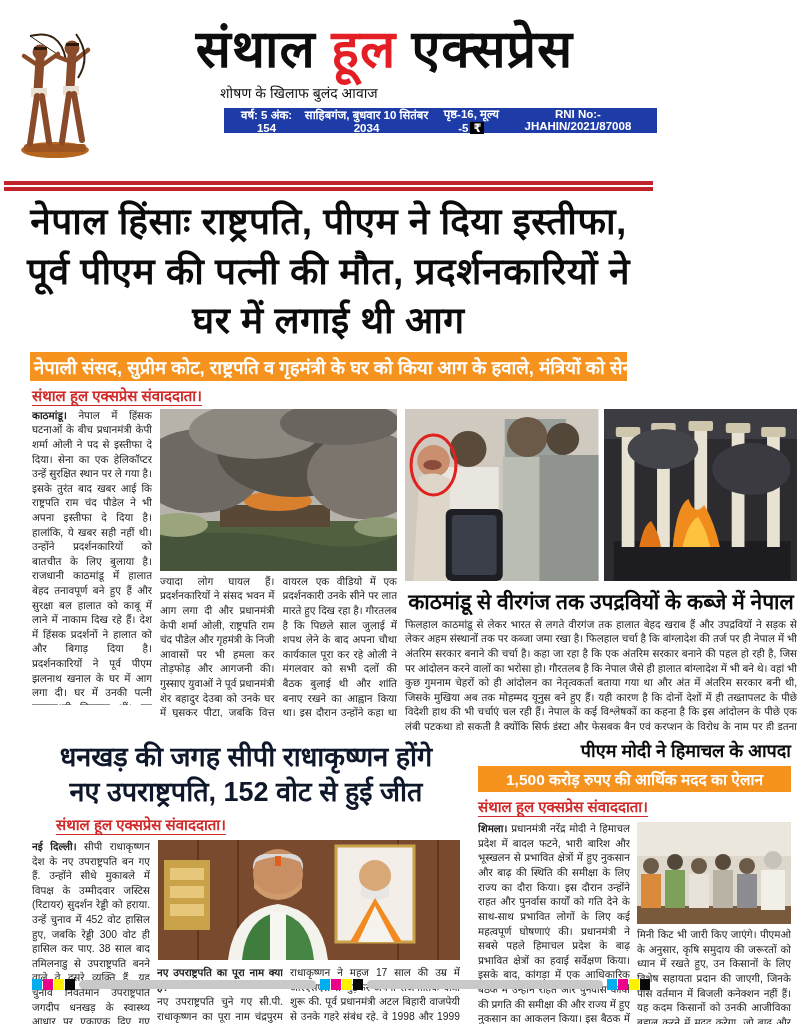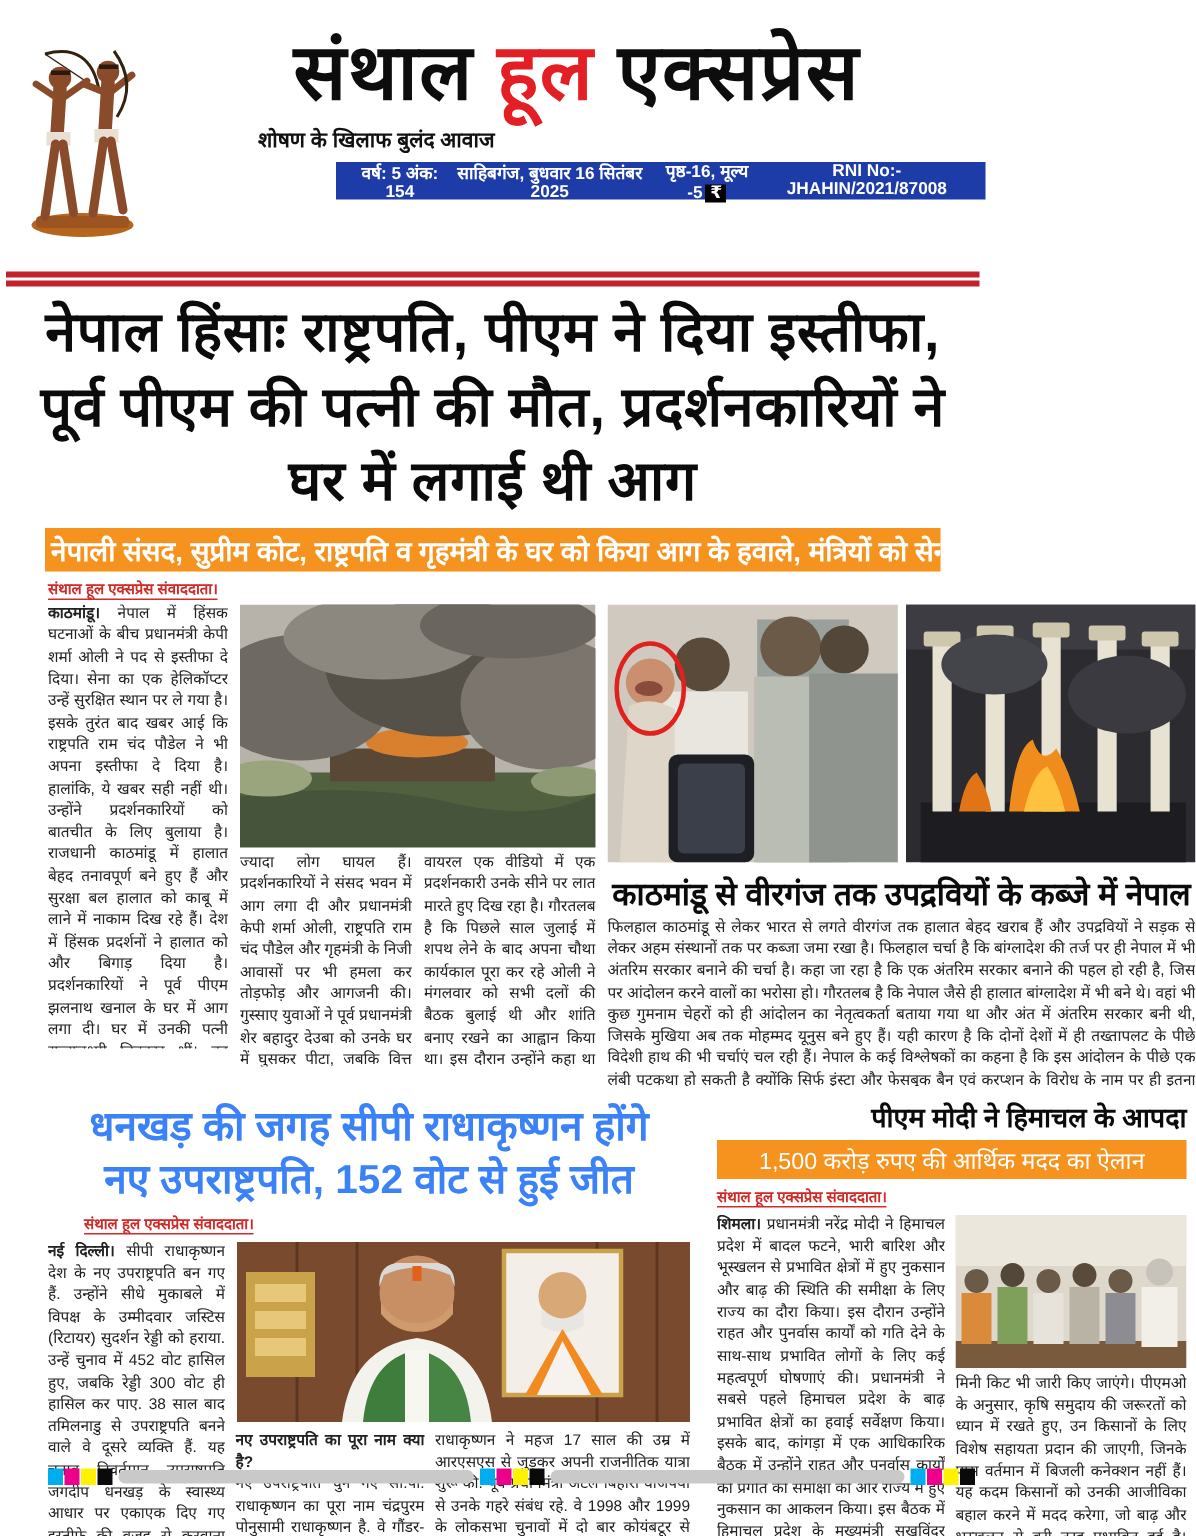--- a/index.html
+++ b/index.html
@@ -9,53 +9,53 @@
   
   .header{position:relative;height:178px;}
   .logo{position:absolute;left:16px;top:26px;width:78px;height:132px;}
   .mast{margin-left:112px;text-align:center;padding-top:22px;}
   .mast-title{font-size:52px;font-weight:900;letter-spacing:1px;line-height:1.05;color:#0d0d0d;}
   .mast-title .red{color:#e31e24;}
   .mast-sub{display:flex;justify-content:space-between;align-items:center;margin:6px 30px 6px 60px;}
   .url-wrap{display:flex;align-items:center;gap:6px;}
   .globe{width:20px;height:20px;}
   .url{color:#c01d25;font-weight:bold;font-size:13px;}
-  .tagline{font-weight:bold;font-size:14px;color:#111;}
+  .tagline{font-weight:normal;font-size:14px;color:#111;margin-left:48px;}
   .infobar{margin-left:112px;background:#1e3ca8;color:#fff;font-weight:bold;font-size:11.5px;
            display:flex;align-items:center;justify-content:space-between;padding:4px 10px;height:17px;}
   .rupee-box{background:#000;color:#fff;padding:0 3px;margin-left:2px;}
   .redrule{margin:3px 4px 0 4px;height:4px;background:#c2222b;}
   .redrule.second{margin-top:2px;}
 
   
   .lead-headline{margin:6px 20px 0 20px;text-align:center;font-size:37px;line-height:1.34;font-weight:900;color:#0b0b0b;letter-spacing:.5px;}
   .lead-strip{margin:6px 30px 0 30px;background:#f6921e;color:#fff;font-weight:bold;font-size:18.5px;text-align:center;padding:2px 4px;white-space:nowrap;overflow:hidden;}
-  .byline{display:inline-block;color:#d02a2a;font-weight:bold;font-size:10px;border-bottom:1.5px solid #d02a2a;margin:4px 0 3px 0;}
+  .byline{display:inline-block;color:#d02a2a;font-weight:bold;font-size:15px;border-bottom:1.5px solid #d02a2a;margin:4px 0 3px 0;}
 
   
   .nepal{display:flex;gap:8px;margin:0 6px 0 32px;}
   .ncol1{width:120px;flex:none;}
   .nmid{width:237px;flex:none;}
   .nright{width:392px;flex:none;}
   .bodytxt{font-size:10.3px;line-height:1.42;text-align:justify;color:#222;}
   .ncol1 .bodytxt{height:296px;overflow:hidden;}
   .photo{display:block;width:100%;}
   .ncols2{display:flex;gap:8px;margin-top:4px;}
   .ncols2 .bodytxt{width:50%;height:142px;overflow:hidden;}
   .nphotos{display:flex;gap:5px;}
   .sub-headline{font-size:21px;font-weight:900;text-align:center;margin:6px 0 3px 0;color:#0b0b0b;}
   .nright .bodytxt{height:112px;overflow:hidden;}
 
   
   .bottom{display:flex;gap:18px;margin:10px 6px 0 32px;}
   .vp{width:428px;flex:none;}
   .modi{width:313px;flex:none;}
-  .vp-headline{font-size:27px;line-height:1.3;font-weight:900;text-align:center;color:#3b82f6;}
+  .vp-headline{font-size:27px;line-height:1.3;font-weight:900;text-align:center;color:#0f172a;}
   .modi-headline{font-size:18px;line-height:1.25;font-weight:900;text-align:right;color:#0b0b0b;}
-  .modi-banner{background:#f6921e;color:#fff;font-weight:normal;font-size:15.5px;text-align:center;padding:2px 0;margin-top:4px;white-space:nowrap;overflow:hidden;}
+  .modi-banner{background:#f6921e;color:#fff;font-weight:bold;font-size:15.5px;text-align:center;padding:2px 0;margin-top:4px;white-space:nowrap;overflow:hidden;}
   .art-body{position:relative;display:flex;gap:7px;margin-top:2px;}
   .vp .col1{width:118px;flex:none;height:258px;overflow:hidden;}
   .vp .col2{width:126px;flex:none;margin-top:126px;height:132px;overflow:hidden;}
   .vp .col3{width:170px;flex:none;margin-top:126px;height:132px;overflow:hidden;}
   .vp-photo{position:absolute;left:126px;top:0;width:302px;height:120px;}
   .colhead{font-weight:bold;}
   .modi .col1{width:152px;flex:none;height:258px;overflow:hidden;}
   .modi .col2{width:154px;flex:none;margin-top:106px;height:152px;overflow:hidden;}
   .modi-photo{position:absolute;right:0;top:0;width:154px;height:102px;}
   .printbar{position:absolute;left:32px;right:7px;top:978px;height:13px;display:flex;align-items:center;gap:4px;}
@@ -92,21 +92,21 @@
       <path d="M60 8 Q76 30 62 52" stroke="#33220f" stroke-width="2" fill="none"></path>
     </svg>
 
     <div class="mast">
       <div class="mast-title"><span>संथाल</span> <span class="red">हूल</span> <span>एक्सप्रेस</span></div>
       <div class="mast-sub">
         <span class="tagline">शोषण के खिलाफ बुलंद आवाज</span>
       </div>
       <div class="infobar">
         <span>वर्ष: 5  अंक: 154</span>
-        <span>साहिबगंज, बुधवार 16 सितंबर 2025</span>
+        <span>साहिबगंज, बुधवार 10 सितंबर 2034</span>
         <span><span>पृष्ठ-16, मूल्य -5</span><span class="rupee-box">₹</span></span>
         <span>RNI No:- JHAHIN/2021/87008</span>
       </div>
     </div>
   </div>
   <div class="redrule"></div>
   <div class="redrule second"></div>
 
   <div class="lead-headline">नेपाल हिंसाः राष्ट्रपति, पीएम ने दिया इस्तीफा, पूर्व पीएम की पत्नी की मौत, प्रदर्शनकारियों ने घर में लगाई थी आग</div>
   <div class="lead-strip">नेपाली संसद, सुप्रीम कोट, राष्ट्रपति व गृहमंत्री के घर को किया आग के हवाले, मंत्रियों को सेना ने निकाला</div>

